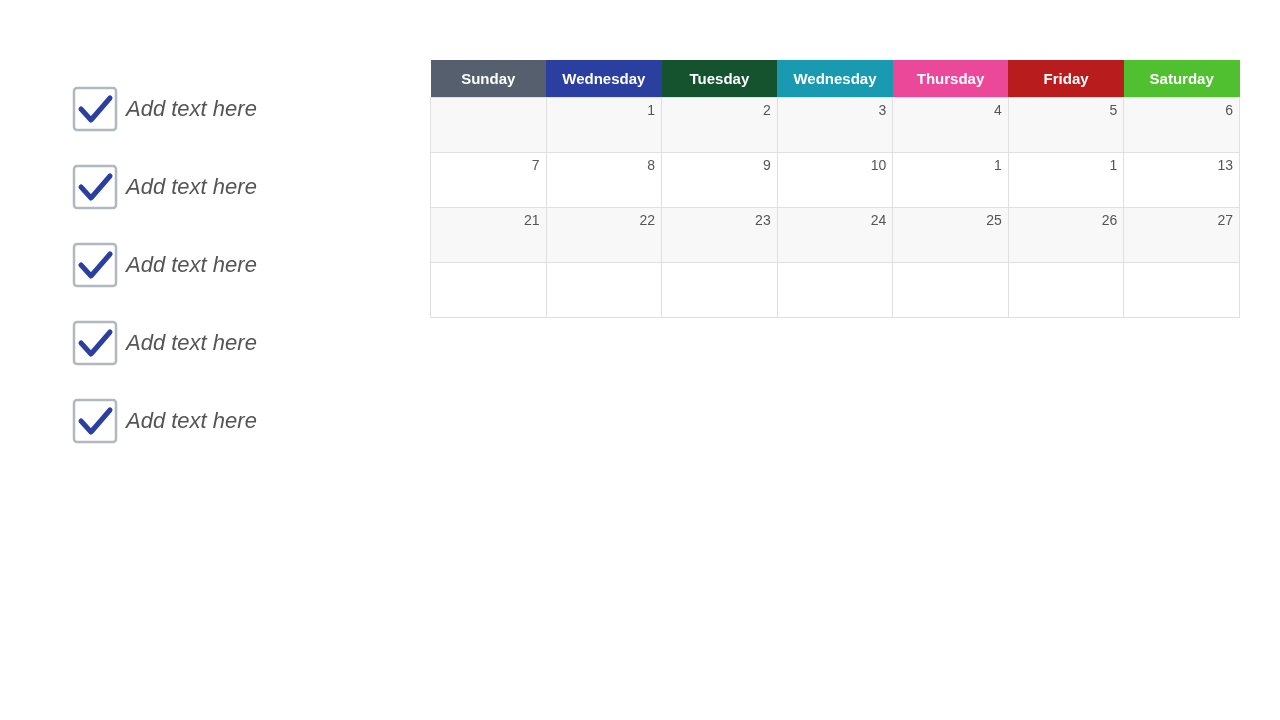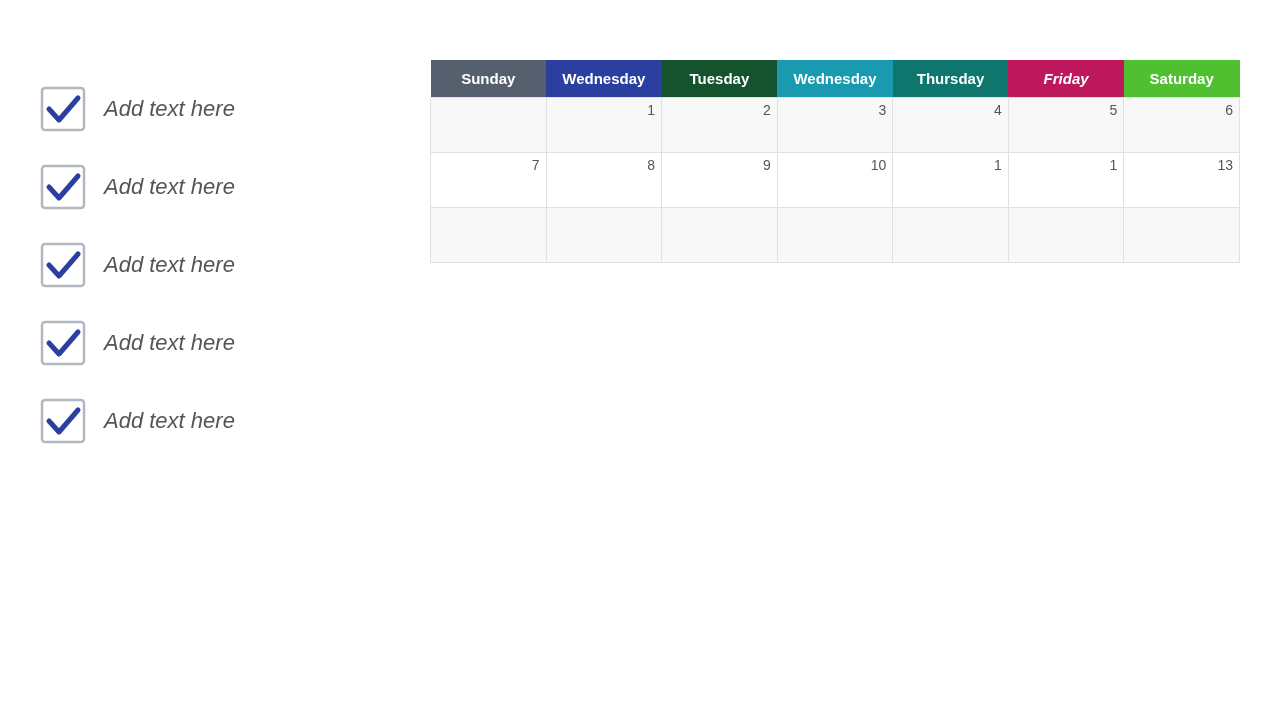--- a/index.html
+++ b/index.html
@@ -34,22 +34,23 @@
       justify-content: flex-start;
       gap: 0;
       width: 350px;
       flex-shrink: 0;
       padding-top: 10px;
     }
 
     .checklist-item {
       display: flex;
       align-items: center;
-      gap: 18px;
+      gap: 8px;
       padding: 16px 0;
+      margin-left: 32px;
     }
 
     .checkbox-icon {
       width: 46px;
       height: 46px;
       flex-shrink: 0;
     }
 
     .checklist-text {
       font-size: 22px;
@@ -73,22 +74,22 @@
       font-size: 15px;
       font-weight: 700;
       color: #ffffff;
       text-align: center;
     }
 
     .th-sunday   { background: #555f6e; }
     .th-monday   { background: #2a3fa0; }
     .th-tuesday  { background: #14532d; }
     .th-wednesday{ background: #1a9ab0; margin-top: 22px; }
-    .th-thursday { background: #0f766e; }
-    .th-friday   { background: #be185d; font-style: italic; }
+    .th-thursday { background: #ec4899; }
+    .th-friday   { background: #b91c1c; }
     .th-saturday { background: #50c030; margin-left: 26px; }
 
     .calendar td {
       border: 1px solid #e0e0e0;
       vertical-align: top;
       padding: 4px 6px;
       height: 55px;
       font-size: 14px;
       color: #555;
     }
@@ -197,20 +198,29 @@
           <tr>
             <td class="day-num">7</td>
             <td class="day-num">8</td>
             <td class="day-num">9</td>
             <td class="day-num">10</td>
             <td class="day-num">1</td>
             <td class="day-num">1</td>
             <td class="day-num">13</td>
           </tr>
           <tr>
+            <td class="day-num">21</td>
+            <td class="day-num">22</td>
+            <td class="day-num">23</td>
+            <td class="day-num">24</td>
+            <td class="day-num">25</td>
+            <td class="day-num">26</td>
+            <td class="day-num">27</td>
+          </tr>
+          <tr>
             <td class="empty"></td>
             <td class="empty"></td>
             <td class="empty"></td>
             <td class="empty"></td>
             <td class="empty"></td>
             <td class="empty"></td>
             <td class="empty"></td>
           </tr>
         </tbody>
     </table>

